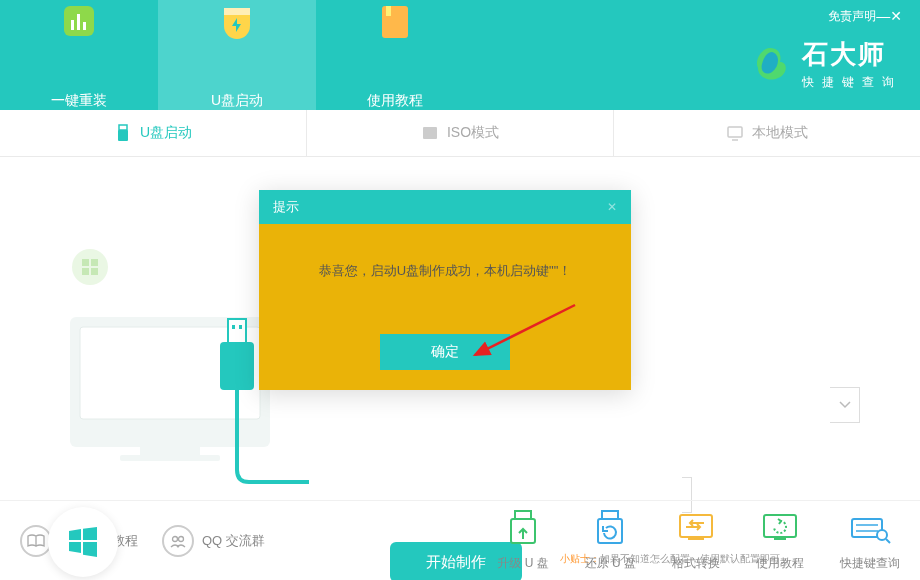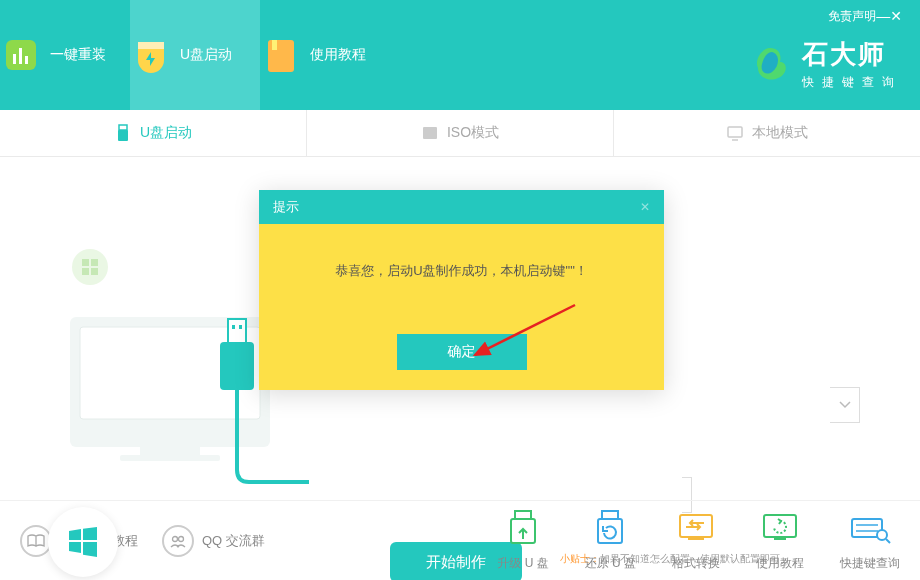--- a/index.html
+++ b/index.html
@@ -1,20 +1,20 @@
 <!DOCTYPE html>
 <html><head>
 <meta charset="utf-8">
 <style>
 * { margin: 0; padding: 0; box-sizing: border-box; font-family: "Microsoft YaHei", sans-serif; }
 body { width: 920px; height: 580px; background: #fff; position: relative; overflow: hidden; }
 
 .header { height: 110px; background: #24c8be; display: flex; align-items: stretch; }
 .nav-tabs { display: flex; }
-.nav-tab { width: 130px; display: flex; flex-direction: row; align-items: center; justify-content: flex-start; color: #fff; cursor: pointer; gap: 8px; }
+.nav-tab { width: 158px; display: flex; flex-direction: column; align-items: center; justify-content: space-between; color: #fff; cursor: pointer; gap: 8px; }
 .nav-tab.active { background: #4dd4cd; }
 .nav-tab-icon { width: 42px; height: 42px; display: flex; align-items: center; justify-content: center; }
 .nav-tab-label { font-size: 14px; }
 .header-right { margin-left: auto; display: flex; flex-direction: column; align-items: flex-end; padding: 8px 18px; }
 .win-controls { display: flex; gap: 0; align-items: flex-start; color: #fff; font-size: 12px; }
 .win-btn { cursor: pointer; font-size: 14px; color: #fff; }
 .brand { display: flex; align-items: center; gap: 12px; margin-top: 12px; }
 .brand-text { color: #fff; }
 .brand-title { font-size: 26px; font-weight: bold; letter-spacing: 2px; }
 .brand-sub { font-size: 12px; letter-spacing: 8px; margin-top: 2px; }
@@ -37,21 +37,21 @@
 .field-remnant { position: absolute; right: 228px; top: 320px; width: 10px; height: 36px; border: 1px solid #ddd; border-left: none; }
 
 .footer { position: absolute; bottom: 0; left: 0; right: 0; height: 80px; display: flex; align-items: center; padding: 0 20px; border-top: 1px solid #f0f0f0; }
 .foot-link { display: flex; align-items: center; gap: 8px; color: #888; font-size: 13px; margin-right: 24px; cursor: pointer; }
 .foot-icon-circle { width: 32px; height: 32px; border: 2px solid #ccc; border-radius: 50%; display: flex; align-items: center; justify-content: center; }
 .foot-tools { margin-left: auto; display: flex; gap: 36px; }
 .tool { display: flex; flex-direction: column; align-items: center; gap: 8px; cursor: pointer; }
 .tool-icon { width: 44px; height: 38px; }
 .tool-label { font-size: 12px; color: #888; }
 
-.modal { position: absolute; left: 259px; top: 190px; width: 405px; background: #fde047; box-shadow: 0 4px 24px rgba(0,0,0,0.15); z-index: 100; }
+.modal { position: absolute; left: 259px; top: 190px; width: 372px; background: #eab308; box-shadow: 0 4px 24px rgba(0,0,0,0.15); z-index: 100; }
 .modal-header { background: #24c8be; color: #fff; padding: 8px 14px; font-size: 13px; display: flex; justify-content: space-between; align-items: center; }
 .modal-close { cursor: pointer; opacity: 0.5; font-size: 12px; }
 .modal-body { padding: 38px 28px 24px; text-align: center; font-size: 13px; color: #555; min-height: 110px; }
 .modal-btn { width: 130px; height: 36px; background: #24c8be; color: #fff; margin: 0 auto 20px; display: flex; align-items: center; justify-content: center; font-size: 14px; cursor: pointer; }
 
 .arrow { position: absolute; left: 460px; top: 300px; z-index: 101; pointer-events: none; }
 
 .win-circle { position: absolute; left: 48px; top: 350px; width: 70px; height: 70px; background: #fff; border-radius: 50%; box-shadow: 0 2px 10px rgba(0,0,0,0.1); display: flex; align-items: center; justify-content: center; z-index: 5; }
 </style>
 </head>

